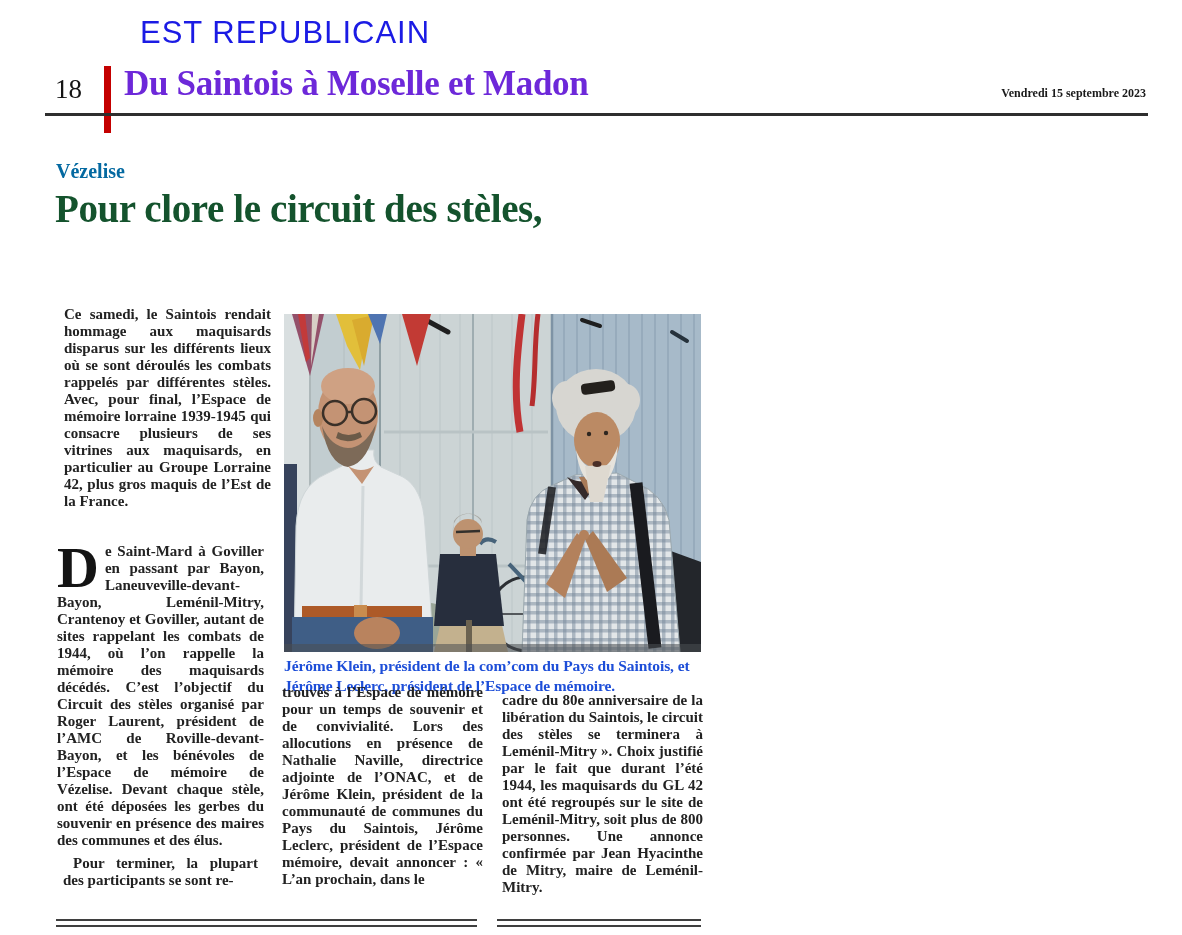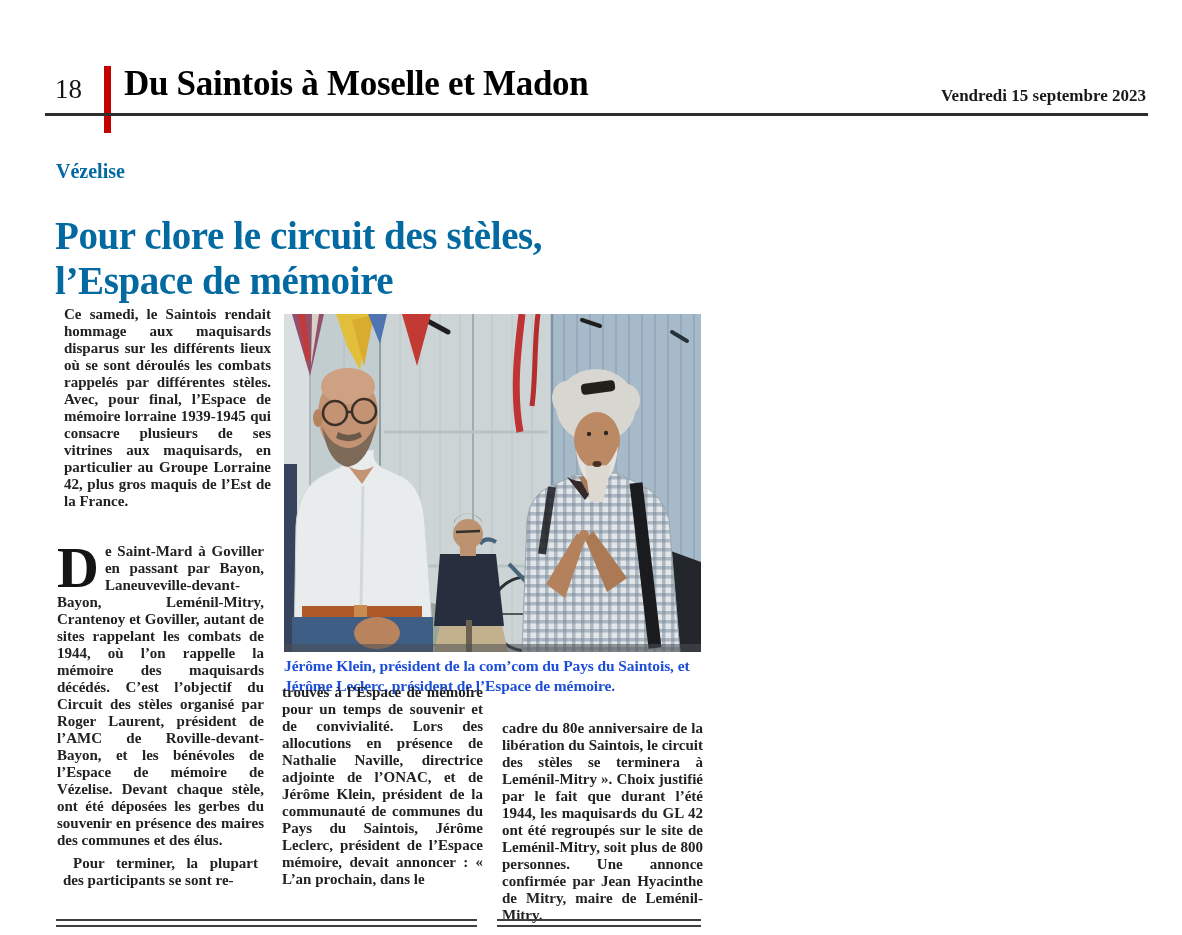--- a/index.html
+++ b/index.html
@@ -5,65 +5,65 @@
   html,body{margin:0;padding:0;background:#e9e9e9;}
   #page{position:relative;width:1182px;height:935px;background:#ffffff;overflow:hidden;
         font-family:"Liberation Serif",serif;color:#1e1e1e;}
   .abs{position:absolute;}
 
   
   .overline{left:140px;top:15px;font-family:"Liberation Sans",sans-serif;
             font-size:31px;letter-spacing:1px;color:#1b1be4;font-weight:400;}
   .pagenum{left:55px;top:74px;font-size:27px;color:#151515;text-align:center;}
   .accent-bar{left:104px;top:66px;width:7px;height:67px;background:#c40000;}
-  .section-title{left:124px;top:64px;font-size:35px;font-weight:700;color:#000000;
+  .section-title{left:124px;top:64px;font-size:35px;font-weight:700;color:#6d28d9;
                  letter-spacing:-0.3px;white-space:nowrap;}
-  .edition-date{right:36px;top:86px;font-size:17px;font-weight:700;color:#1a1a1a;white-space:nowrap;}
+  .edition-date{right:36px;top:86px;font-size:12px;font-weight:700;color:#1a1a1a;white-space:nowrap;}
   .header-rule{left:45px;top:113px;width:1103px;height:3px;background:#2e2e2e;}
 
   
   .kicker{left:56px;top:160px;font-size:20px;font-weight:700;color:#0369a1;}
   .headline{left:55px;top:186px;width:680px;font-size:39px;line-height:45px;
-            font-weight:700;color:#0369a1;letter-spacing:-0.4px;margin-top:27px;}
+            font-weight:700;color:#14532d;letter-spacing:-0.4px;}
 
   
   .bodytext{font-size:15px;line-height:17px;font-weight:700;text-align:justify;color:#222;}
   .col1-lead{left:57px;top:306px;width:207px;margin-left:7px;}
   .col1-rest{left:57px;top:543px;width:207px;}
   .col2{left:282px;top:684px;width:201px;}
-  .col3{left:502px;top:720px;width:201px;}
+  .col3{left:502px;top:692px;width:201px;}
   .dropcap{float:left;font-size:58px;line-height:47px;font-weight:700;padding:1px 6px 0 0;color:#141414;}
   .indent-para{text-indent:10px;margin:6px;}
   p{margin:0;}
 
   
   .photo{left:284px;top:314px;width:417px;height:338px;}
   .caption{left:284px;top:656px;width:420px;font-size:15.5px;line-height:19.5px;
            font-weight:700;color:#1d4ed8;letter-spacing:-0.1px;}
 
   
   .bottom-rule{top:919px;height:4px;border-top:2px solid #3f3f3f;border-bottom:2px solid #3f3f3f;}
   .rule-left{left:56px;width:421px;}
   .rule-right{left:497px;width:204px;}
 </style>
 </head>
 <body>
 
 <div id="page">
 
+  <div class="abs overline">EST REPUBLICAIN</div>
   <div class="abs pagenum">18</div>
   <div class="abs accent-bar"></div>
   <div class="abs section-title">Du Saintois à Moselle et Madon</div>
   <div class="abs edition-date">Vendredi 15 septembre 2023</div>
   <div class="abs header-rule"></div>
 
   <div class="abs kicker">Vézelise</div>
   <div class="abs headline">
     <div>Pour clore le circuit des stèles,</div>
-    <div>l’Espace de mémoire</div>
   </div>
 
   <div class="abs bodytext col1-lead">Ce samedi, le Saintois rendait hommage aux maquisards disparus sur les différents lieux où se sont déroulés les combats rappelés par différentes stèles. Avec, pour final, l’Espace de mémoire lorraine 1939-1945 qui consacre plusieurs de ses vitrines aux maquisards, en particulier au Groupe Lorraine 42, plus gros maquis de l’Est de la France.</div>
   <div class="abs bodytext col1-rest">
     <p><span class="dropcap">D</span><span>e Saint-Mard à Goviller en passant par Bayon, Laneuveville-devant-Bayon, Leménil-Mitry, Crantenoy et Goviller, autant de sites rappelant les combats de 1944, où l’on rappelle la mémoire des maquisards décédés. C’est l’objectif du Circuit des stèles organisé par Roger Laurent, président de l’AMC de Roville-devant-Bayon, et les bénévoles de l’Espace de mémoire de Vézelise. Devant chaque stèle, ont été déposées les gerbes du souvenir en présence des maires des communes et des élus.</span></p>
     <p class="indent-para">Pour terminer, la plupart des participants se sont re-</p>
   </div>
 
   <svg class="abs photo" viewBox="0 0 417 338" width="417" height="338" xmlns="http://www.w3.org/2000/svg">
     <defs>

